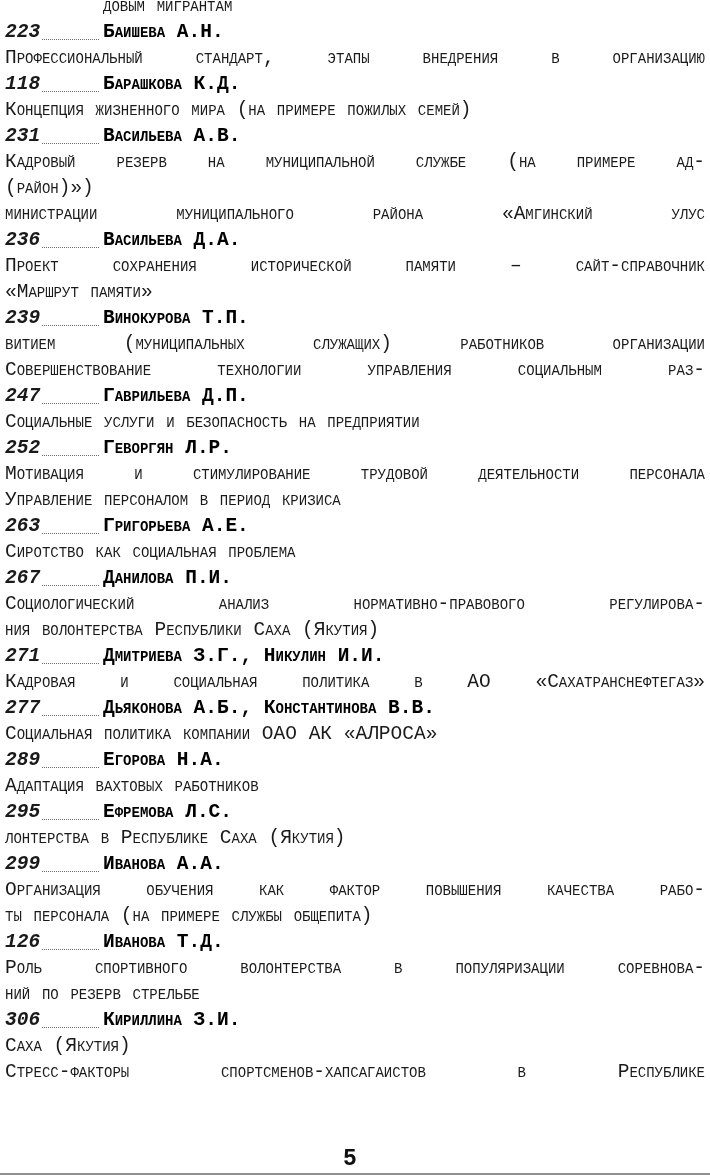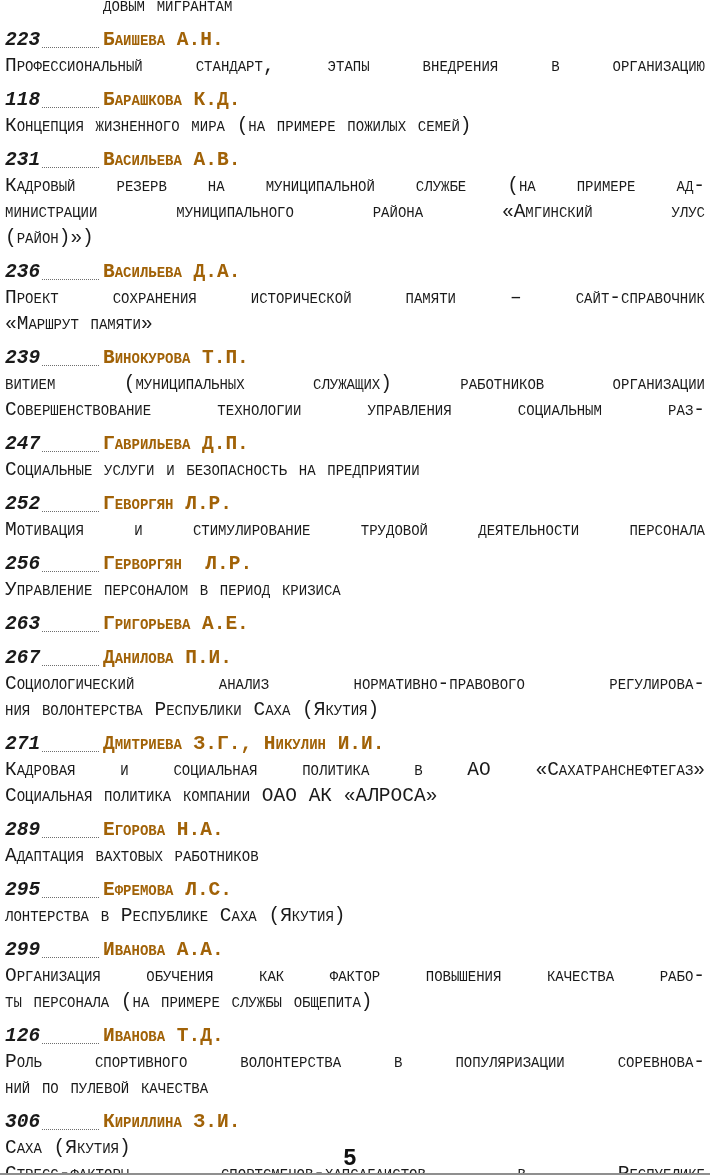--- a/index.html
+++ b/index.html
@@ -21,21 +21,20 @@
     line-height: 26px;
     font-variant: small-caps;
   }
   .cont-line {
     margin-left: 98px;
     white-space: nowrap;
   }
   .entry-head {
     display: flex;
     align-items: flex-end;
-    margin-top: 8px;
   }
   .num-cell {
     display: flex;
     width: 98px;
     flex: 0 0 98px;
     align-items: baseline;
   }
   .pagenum {
     font-style: italic;
     font-weight: bold;
@@ -44,21 +43,21 @@
   }
   .leader {
     flex: 1 1 auto;
     align-self: flex-end;
     height: 0;
     border-bottom: 1.5px dotted #6e6e6e;
     margin: 0 4px 5px 2px;
   }
   .author {
     font-weight: bold;
-    color: #a16207;
+    color: #000000;
     white-space: nowrap;
   }
   .title-line {
   }
   .jline {
     text-align: justify;
     text-align-last: justify;
   }
   .footer-num {
     position: absolute;
@@ -108,22 +107,22 @@
         </div>
         <div class="entry">
           <div class="entry-head">
             <span class="num-cell">
               <span class="pagenum">231</span>
               <span class="leader"></span>
             </span>
             <span class="author">Васильева А.В.</span>
           </div>
           <div class="title-line jline">Кадровый резерв на муниципальной службе (на примере ад-</div>
+          <div class="title-line">(район)»)</div>
           <div class="title-line jline">министрации муниципального района «Амгинский улус</div>
-          <div class="title-line">(район)»)</div>
         </div>
         <div class="entry">
           <div class="entry-head">
             <span class="num-cell">
               <span class="pagenum">236</span>
               <span class="leader"></span>
             </span>
             <span class="author">Васильева Д.А.</span>
           </div>
           <div class="title-line jline">Проект сохранения исторической памяти – сайт-справочник</div>
@@ -154,37 +153,31 @@
           <div class="entry-head">
             <span class="num-cell">
               <span class="pagenum">252</span>
               <span class="leader"></span>
             </span>
             <span class="author">Геворгян Л.Р.</span>
           </div>
           <div class="title-line jline">Мотивация и стимулирование трудовой деятельности персонала</div>
         </div>
         <div class="entry">
-          <div class="entry-head">
-            <span class="num-cell">
-              <span class="pagenum">256</span>
-              <span class="leader"></span>
-            </span>
-            <span class="author">Герворгян &nbsp;Л.Р.</span>
-          </div>
           <div class="title-line">Управление персоналом в период кризиса</div>
         </div>
         <div class="entry">
           <div class="entry-head">
             <span class="num-cell">
               <span class="pagenum">263</span>
               <span class="leader"></span>
             </span>
             <span class="author">Григорьева А.Е.</span>
           </div>
+          <div class="title-line">Сиротство как социальная проблема</div>
         </div>
         <div class="entry">
           <div class="entry-head">
             <span class="num-cell">
               <span class="pagenum">267</span>
               <span class="leader"></span>
             </span>
             <span class="author">Данилова П.И.</span>
           </div>
           <div class="title-line jline">Социологический анализ нормативно-правового регулирова-</div>
@@ -194,20 +187,27 @@
           <div class="entry-head">
             <span class="num-cell">
               <span class="pagenum">271</span>
               <span class="leader"></span>
             </span>
             <span class="author">Дмитриева З.Г., Никулин И.И.</span>
           </div>
           <div class="title-line jline">Кадровая и социальная политика в АО «Сахатранснефтегаз»</div>
         </div>
         <div class="entry">
+          <div class="entry-head">
+            <span class="num-cell">
+              <span class="pagenum">277</span>
+              <span class="leader"></span>
+            </span>
+            <span class="author">Дьяконова А.Б., Константинова В.В.</span>
+          </div>
           <div class="title-line">Социальная политика компании ОАО АК «АЛРОСА»</div>
         </div>
         <div class="entry">
           <div class="entry-head">
             <span class="num-cell">
               <span class="pagenum">289</span>
               <span class="leader"></span>
             </span>
             <span class="author">Егорова Н.А.</span>
           </div>
@@ -236,21 +236,21 @@
         </div>
         <div class="entry">
           <div class="entry-head">
             <span class="num-cell">
               <span class="pagenum">126</span>
               <span class="leader"></span>
             </span>
             <span class="author">Иванова Т.Д.</span>
           </div>
           <div class="title-line jline">Роль спортивного волонтерства в популяризации соревнова-</div>
-          <div class="title-line">ний по пулевой качества</div>
+          <div class="title-line">ний по резерв стрельбе</div>
         </div>
         <div class="entry">
           <div class="entry-head">
             <span class="num-cell">
               <span class="pagenum">306</span>
               <span class="leader"></span>
             </span>
             <span class="author">Кириллина З.И.</span>
           </div>
           <div class="title-line">Саха (Якутия)</div>

